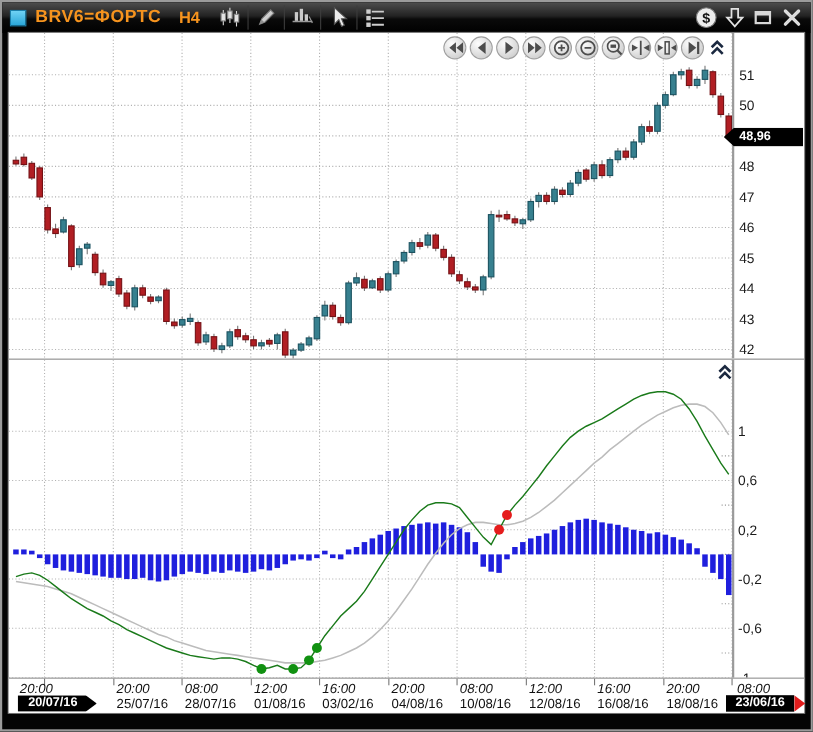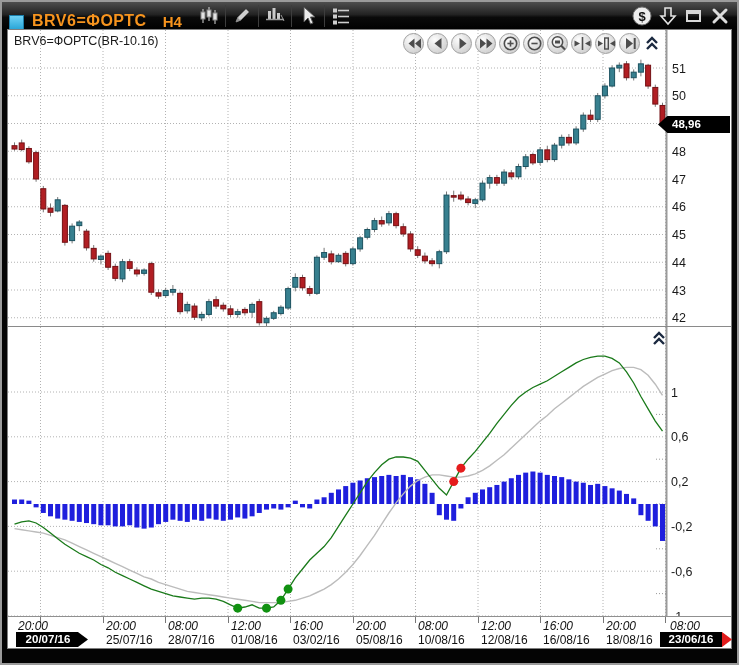--- a/index.html
+++ b/index.html
@@ -6,21 +6,21 @@
   *{box-sizing:border-box;}
   .window{
     position:relative;width:739px;height:665px;
     background:#040404;border:2px solid #9b9b9b;
     font-family:"Liberation Sans",sans-serif;overflow:hidden;
   }
   
   .titlebar{
     position:absolute;left:0;top:0;width:735px;height:28px;
     background:linear-gradient(#4e4e4e 0%,#222 45%,#0a0a0a 55%,#000 100%);
-    display:flex;align-items:flex-end;
+    display:flex;align-items:center;
   }
   .app-icon{width:15px;height:15px;margin:0 8px 0 7px;background:linear-gradient(#6fd2f5,#2aa6d8);border:1px solid #1b7fab;}
   .tb-title{color:#f7941e;font-size:16px;font-weight:bold;letter-spacing:.5px;}
   .tb-interval{color:#f7941e;font-size:15px;font-weight:bold;margin-left:16px;}
   .tb-group{display:flex;align-items:center;margin-left:14px;height:28px;}
   .tb-sep{width:1px;height:22px;background:#3d3d3d;margin:0 3px;}
   .tb-btn{width:26px;height:24px;display:flex;align-items:center;justify-content:center;cursor:pointer;}
   .tb-right{position:absolute;right:4px;top:0;height:28px;display:flex;align-items:center;}
   .win-btn{width:26px;height:24px;display:flex;align-items:center;justify-content:center;cursor:pointer;}
   
@@ -542,21 +542,20 @@
             <text x="664" y="98" font-size="12.5" font-family="Liberation Sans, sans-serif" fill="#1a1a1a">49</text>
             <text x="664" y="125.75" font-size="12.5" font-family="Liberation Sans, sans-serif" fill="#1a1a1a">48</text>
             <text x="664" y="153.5" font-size="12.5" font-family="Liberation Sans, sans-serif" fill="#1a1a1a">47</text>
             <text x="664" y="181.25" font-size="12.5" font-family="Liberation Sans, sans-serif" fill="#1a1a1a">46</text>
             <text x="664" y="209" font-size="12.5" font-family="Liberation Sans, sans-serif" fill="#1a1a1a">45</text>
             <text x="664" y="236.75" font-size="12.5" font-family="Liberation Sans, sans-serif" fill="#1a1a1a">44</text>
             <text x="664" y="264.5" font-size="12.5" font-family="Liberation Sans, sans-serif" fill="#1a1a1a">43</text>
             <text x="664" y="292.25" font-size="12.5" font-family="Liberation Sans, sans-serif" fill="#1a1a1a">42</text>
           </g>
         </svg>
-      <div class="pane-label">BRV6=ФОРТС(BR-10.16)</div>
       <div class="nav-row" id="nav-row">
           <div class="nav-btn">
             <svg width="21" height="21">
               <path d="M10.5 5.5 L4.5 10.5 L10.5 15.5 Z M17 5.5 L11 10.5 L17 15.5 Z" fill="#4d4d4d"></path>
             </svg>
           </div>
           <div class="nav-btn">
             <svg width="21" height="21">
               <path d="M13.5 5 L6.5 10.5 L13.5 16 Z" fill="#4d4d4d"></path>
             </svg>
@@ -775,21 +774,21 @@
         <div class="t-time" style="left: 160px;">08:00</div>
         <div class="t-date" style="left: 160px;">28/07/16</div>
         <div class="t-tick" style="left: 220px;"></div>
         <div class="t-time" style="left: 223px;">12:00</div>
         <div class="t-date" style="left: 223px;">01/08/16</div>
         <div class="t-tick" style="left: 282px;"></div>
         <div class="t-time" style="left: 285px;">16:00</div>
         <div class="t-date" style="left: 285px;">03/02/16</div>
         <div class="t-tick" style="left: 345px;"></div>
         <div class="t-time" style="left: 348px;">20:00</div>
-        <div class="t-date" style="left: 348px;">05/08/16</div>
+        <div class="t-date" style="left: 348px;">04/08/16</div>
         <div class="t-tick" style="left: 407px;"></div>
         <div class="t-time" style="left: 410px;">08:00</div>
         <div class="t-date" style="left: 410px;">10/08/16</div>
         <div class="t-tick" style="left: 470px;"></div>
         <div class="t-time" style="left: 473px;">12:00</div>
         <div class="t-date" style="left: 473px;">12/08/16</div>
         <div class="t-tick" style="left: 532px;"></div>
         <div class="t-time" style="left: 535px;">16:00</div>
         <div class="t-date" style="left: 535px; text-align: center;">16/08/16</div>
         <div class="t-tick" style="left: 595px;"></div>

